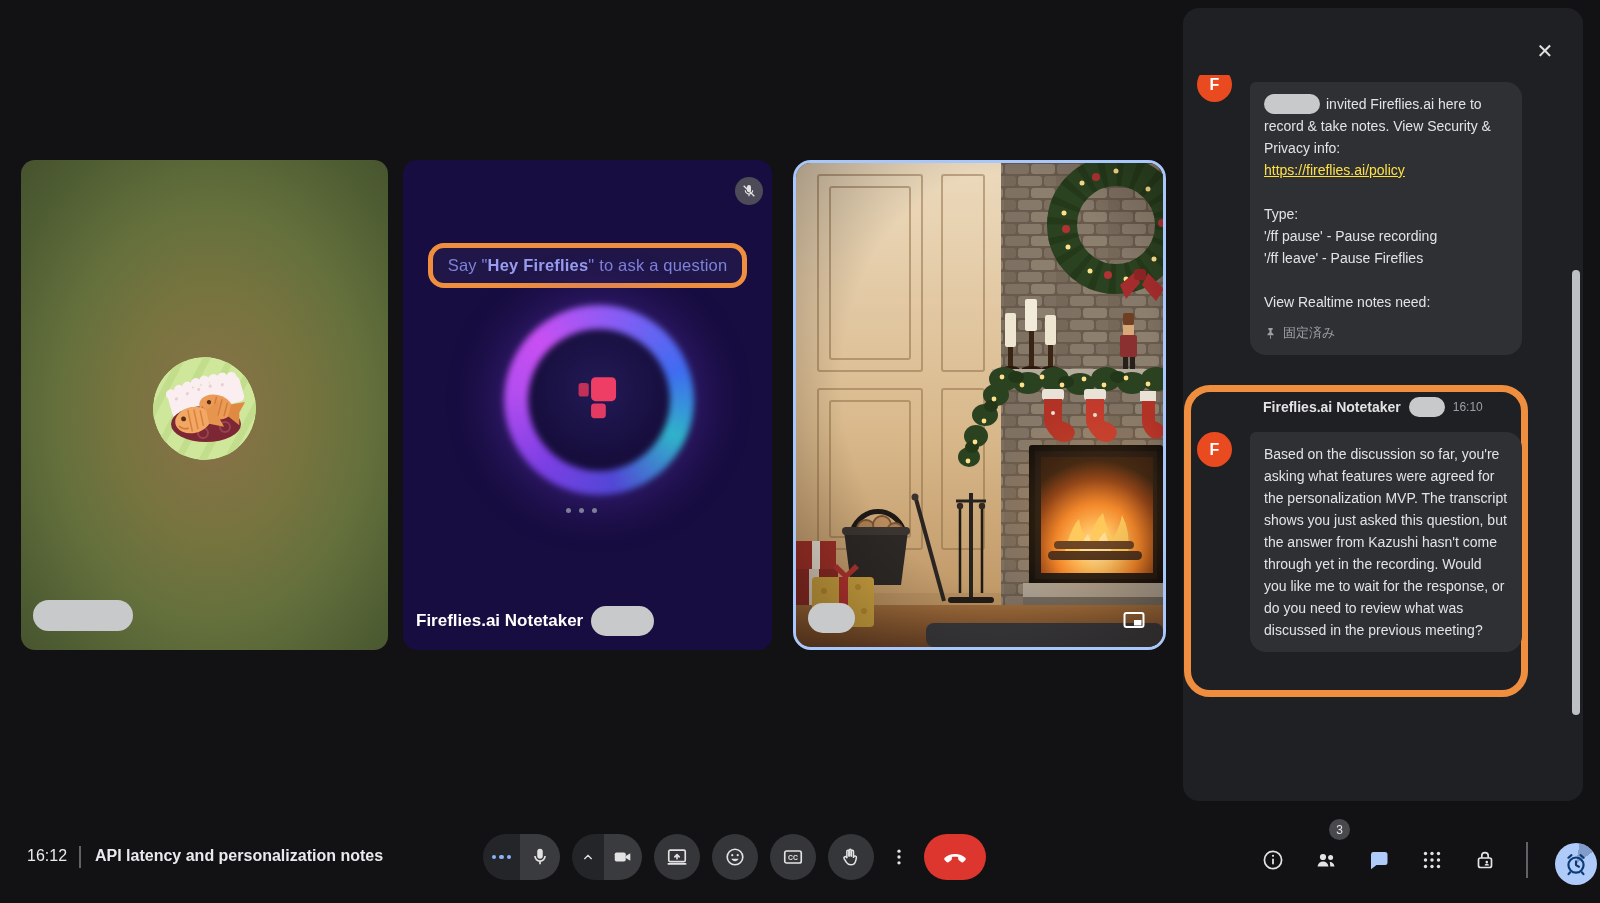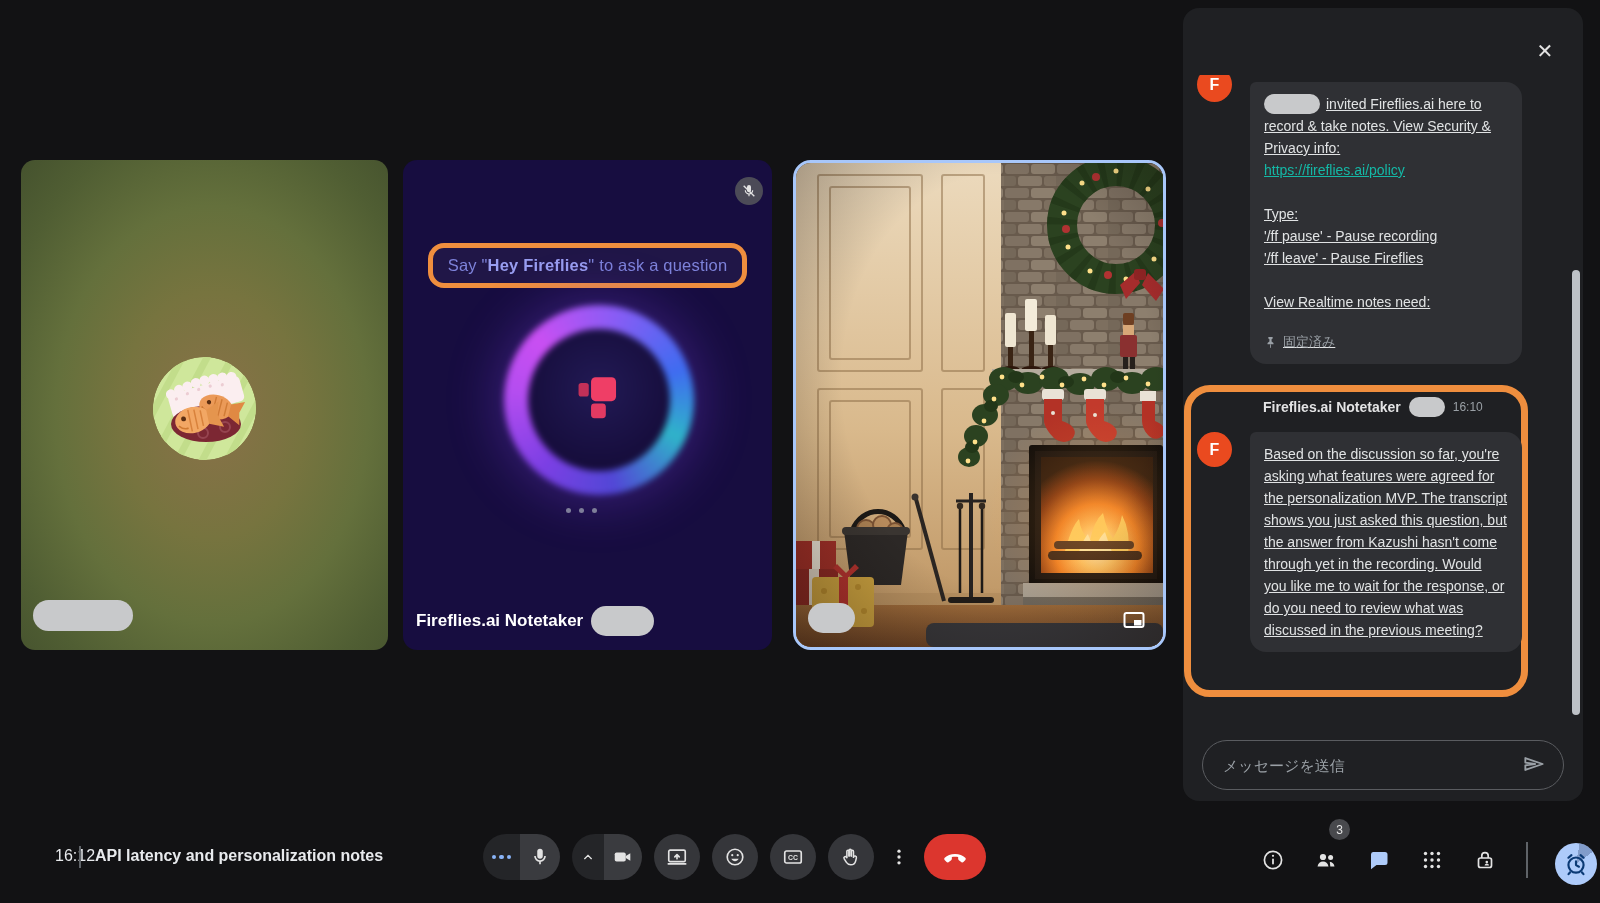--- a/index.html
+++ b/index.html
@@ -55,47 +55,47 @@
   .panel-title { position:absolute; left:29px; top:31px; width:310px; font-size:18.5px; font-weight:400;
     color:#e8eaed; white-space:nowrap; overflow:hidden; }
   .panel-close { position:absolute; right:22px; top:27px; width:32px; height:32px; border:none; background:transparent;
     color:#e3e3e3; font-size:20px; line-height:32px; text-align:center; cursor:pointer; }
   .msgs { position:absolute; left:0; right:0; top:67px; height:655px; overflow:hidden; }
   .chat-avatar { position:absolute; width:35px; height:35px; border-radius:50%; background:#ea4a1f;
     color:#fff; font-size:16px; font-weight:bold; display:flex; align-items:center; justify-content:center; }
   .av1 { left:14px; top:-8px; }
   .av2 { left:14px; top:357px; }
   .bubble { position:absolute; left:67px; width:272px; background:#2f3034;
-    border-radius:6px 16px 16px 16px; padding:11px 14px; font-size:14px; line-height:22px; color:#e1e3e4;text-decoration:underline; }
+    border-radius:6px 16px 16px 16px; padding:11px 14px; font-size:14px; line-height:22px; color:#e1e3e4; }
   .b1 { top:7px; }
   .b2 { top:357px; }
   .bubble p { margin:0; }
   .gap { height:22px; }
-  .link { color:#14b8a6; text-decoration:underline; cursor:pointer; }
+  .link { color:#fde047; text-decoration:underline; cursor:pointer; }
   .breakall { word-break:break-all; }
   .redact-inline { display:inline-block; width:56px; height:20px; background:#c8c9cb; border-radius:10px;
     vertical-align:-5px; margin-right:6px; }
-  .pinned { margin-top:18px; display:flex; align-items:center; gap:6px; color:#9aa0a6; font-size:13px; }
+  .pinned { margin-top:9px; display:flex; align-items:center; gap:6px; color:#9aa0a6; font-size:13px; }
   .hl-box { position:absolute; left:1px; top:310px; width:344px; height:312px;
     border:7px solid #ef8e3e; border-radius:26px; pointer-events:none; }
   .msg2head { position:absolute; left:80px; top:322px; display:flex; align-items:center; gap:8px; }
   .msg2head .sender { font-size:14px; font-weight:bold; color:#e3e3e4; }
   .msg2head .redact { width:36px; height:20px; border-radius:10px; background:#c8c9cb; }
   .msg2head .mtime { font-size:12px; color:#9aa0a6; }
   .scroll-thumb { position:absolute; left:389px; top:262px; width:8px; height:445px;
     border-radius:4px; background:#bdc1c6; }
   .inputbar { position:absolute; left:19px; bottom:11px; width:362px; height:50px;
     border:1px solid #5a5c60; border-radius:26px; display:flex; align-items:center; padding:0 14px 0 20px; }
   .inputbar input { flex:1; background:transparent; border:none; outline:none;
     font-family:"Liberation Sans",sans-serif; font-size:15px; color:#e3e3e3; }
   .inputbar input::placeholder { color:#9aa0a6; opacity:1; }
   .send-btn { border:none; background:transparent; width:30px; height:30px; cursor:pointer; }
 
   
-  .meta-time { position:absolute; left:27px; top:847px; font-size:16px; color:#e8eaed;margin-left:28px; }
+  .meta-time { position:absolute; left:27px; top:847px; font-size:16px; color:#e8eaed; }
   .meta-div { position:absolute; left:79px; top:846px; width:1.5px; height:22px; background:#5f6368; }
   .meta-title { position:absolute; left:95px; top:847px; font-size:16px; font-weight:600; color:#e8eaed; }
 
   .controls { position:absolute; left:483px; top:834px; display:flex; align-items:center; gap:12px; height:46px; }
   .ctl { border:none; cursor:pointer; display:flex; align-items:center; justify-content:center; color:#e3e3e3; }
   .circle { width:46px; height:46px; border-radius:50%; background:#35363a; }
   .split-pill { display:flex; height:46px; border-radius:23px; overflow:hidden; padding:0; background:transparent; }
   .lobe { display:flex; align-items:center; justify-content:center; height:46px; }
   .lobe.dark { background:#242528; }
   .lobe.light { background:#3a3b3f; }
@@ -440,28 +440,20 @@
       <span class="mtime">16:10</span>
     </div>
     <div class="chat-avatar av2">F</div>
     <div class="bubble b2">
       <p>Based on the discussion so far, you're asking what features were agreed for the personalization MVP. The transcript shows you just asked this question, but the answer from Kazushi hasn't come through yet in the recording. Would you like me to wait for the response, or do you need to review what was discussed in the previous meeting?</p>
     </div>
   </div>
 
   <div class="scroll-thumb"></div>
 
-  <div class="inputbar">
-    <input type="text" placeholder="メッセージを送信" style="">
-    <button class="send-btn">
-      <svg width="26" height="26" viewBox="0 0 24 24">
-        <path d="M4 17.5 L20 12 L4 6.5 V10.7 L13 12 L4 13.3 Z" fill="none" stroke="#9aa0a6" stroke-width="1.7" stroke-linejoin="round"></path>
-      </svg>
-    </button>
-  </div>
 </section>
 
 <span class="meta-time">16:12</span>
 <div class="meta-div"></div>
 <span class="meta-title">API latency and personalization notes</span>
 
 <div class="controls">
   <button class="ctl split-pill">
     <span class="lobe dark" style="width:37px">
       <span class="blue-dots">

